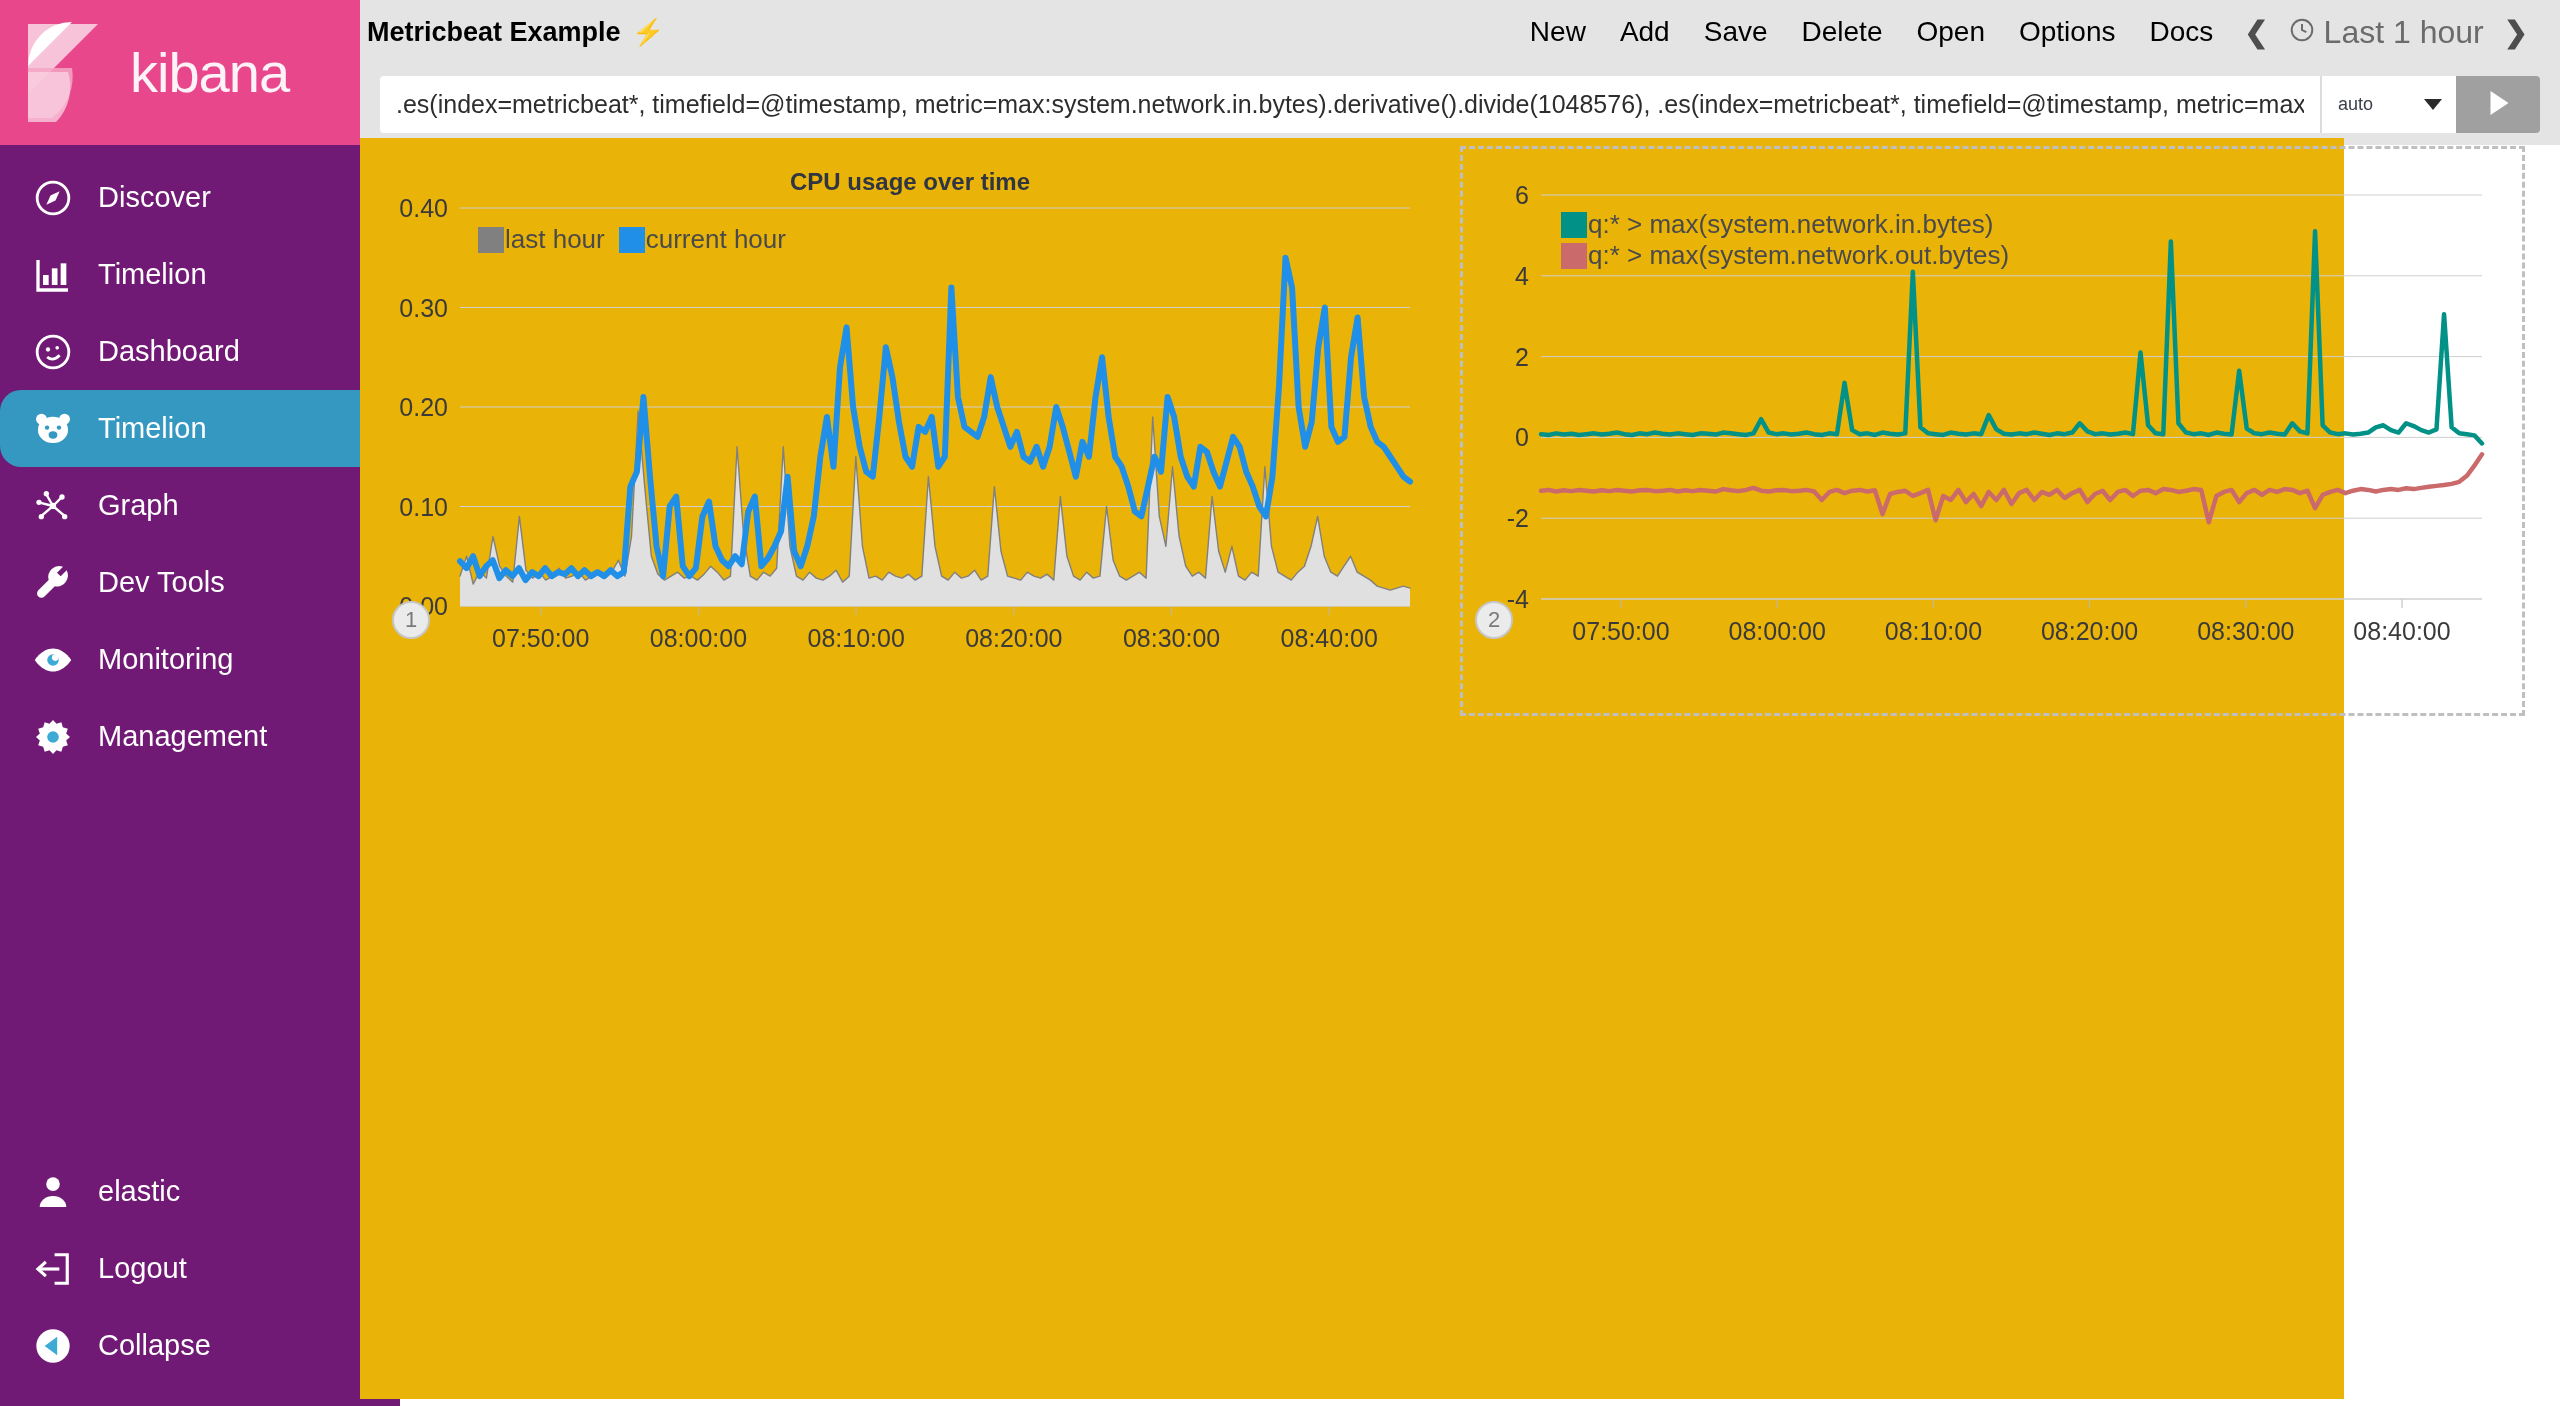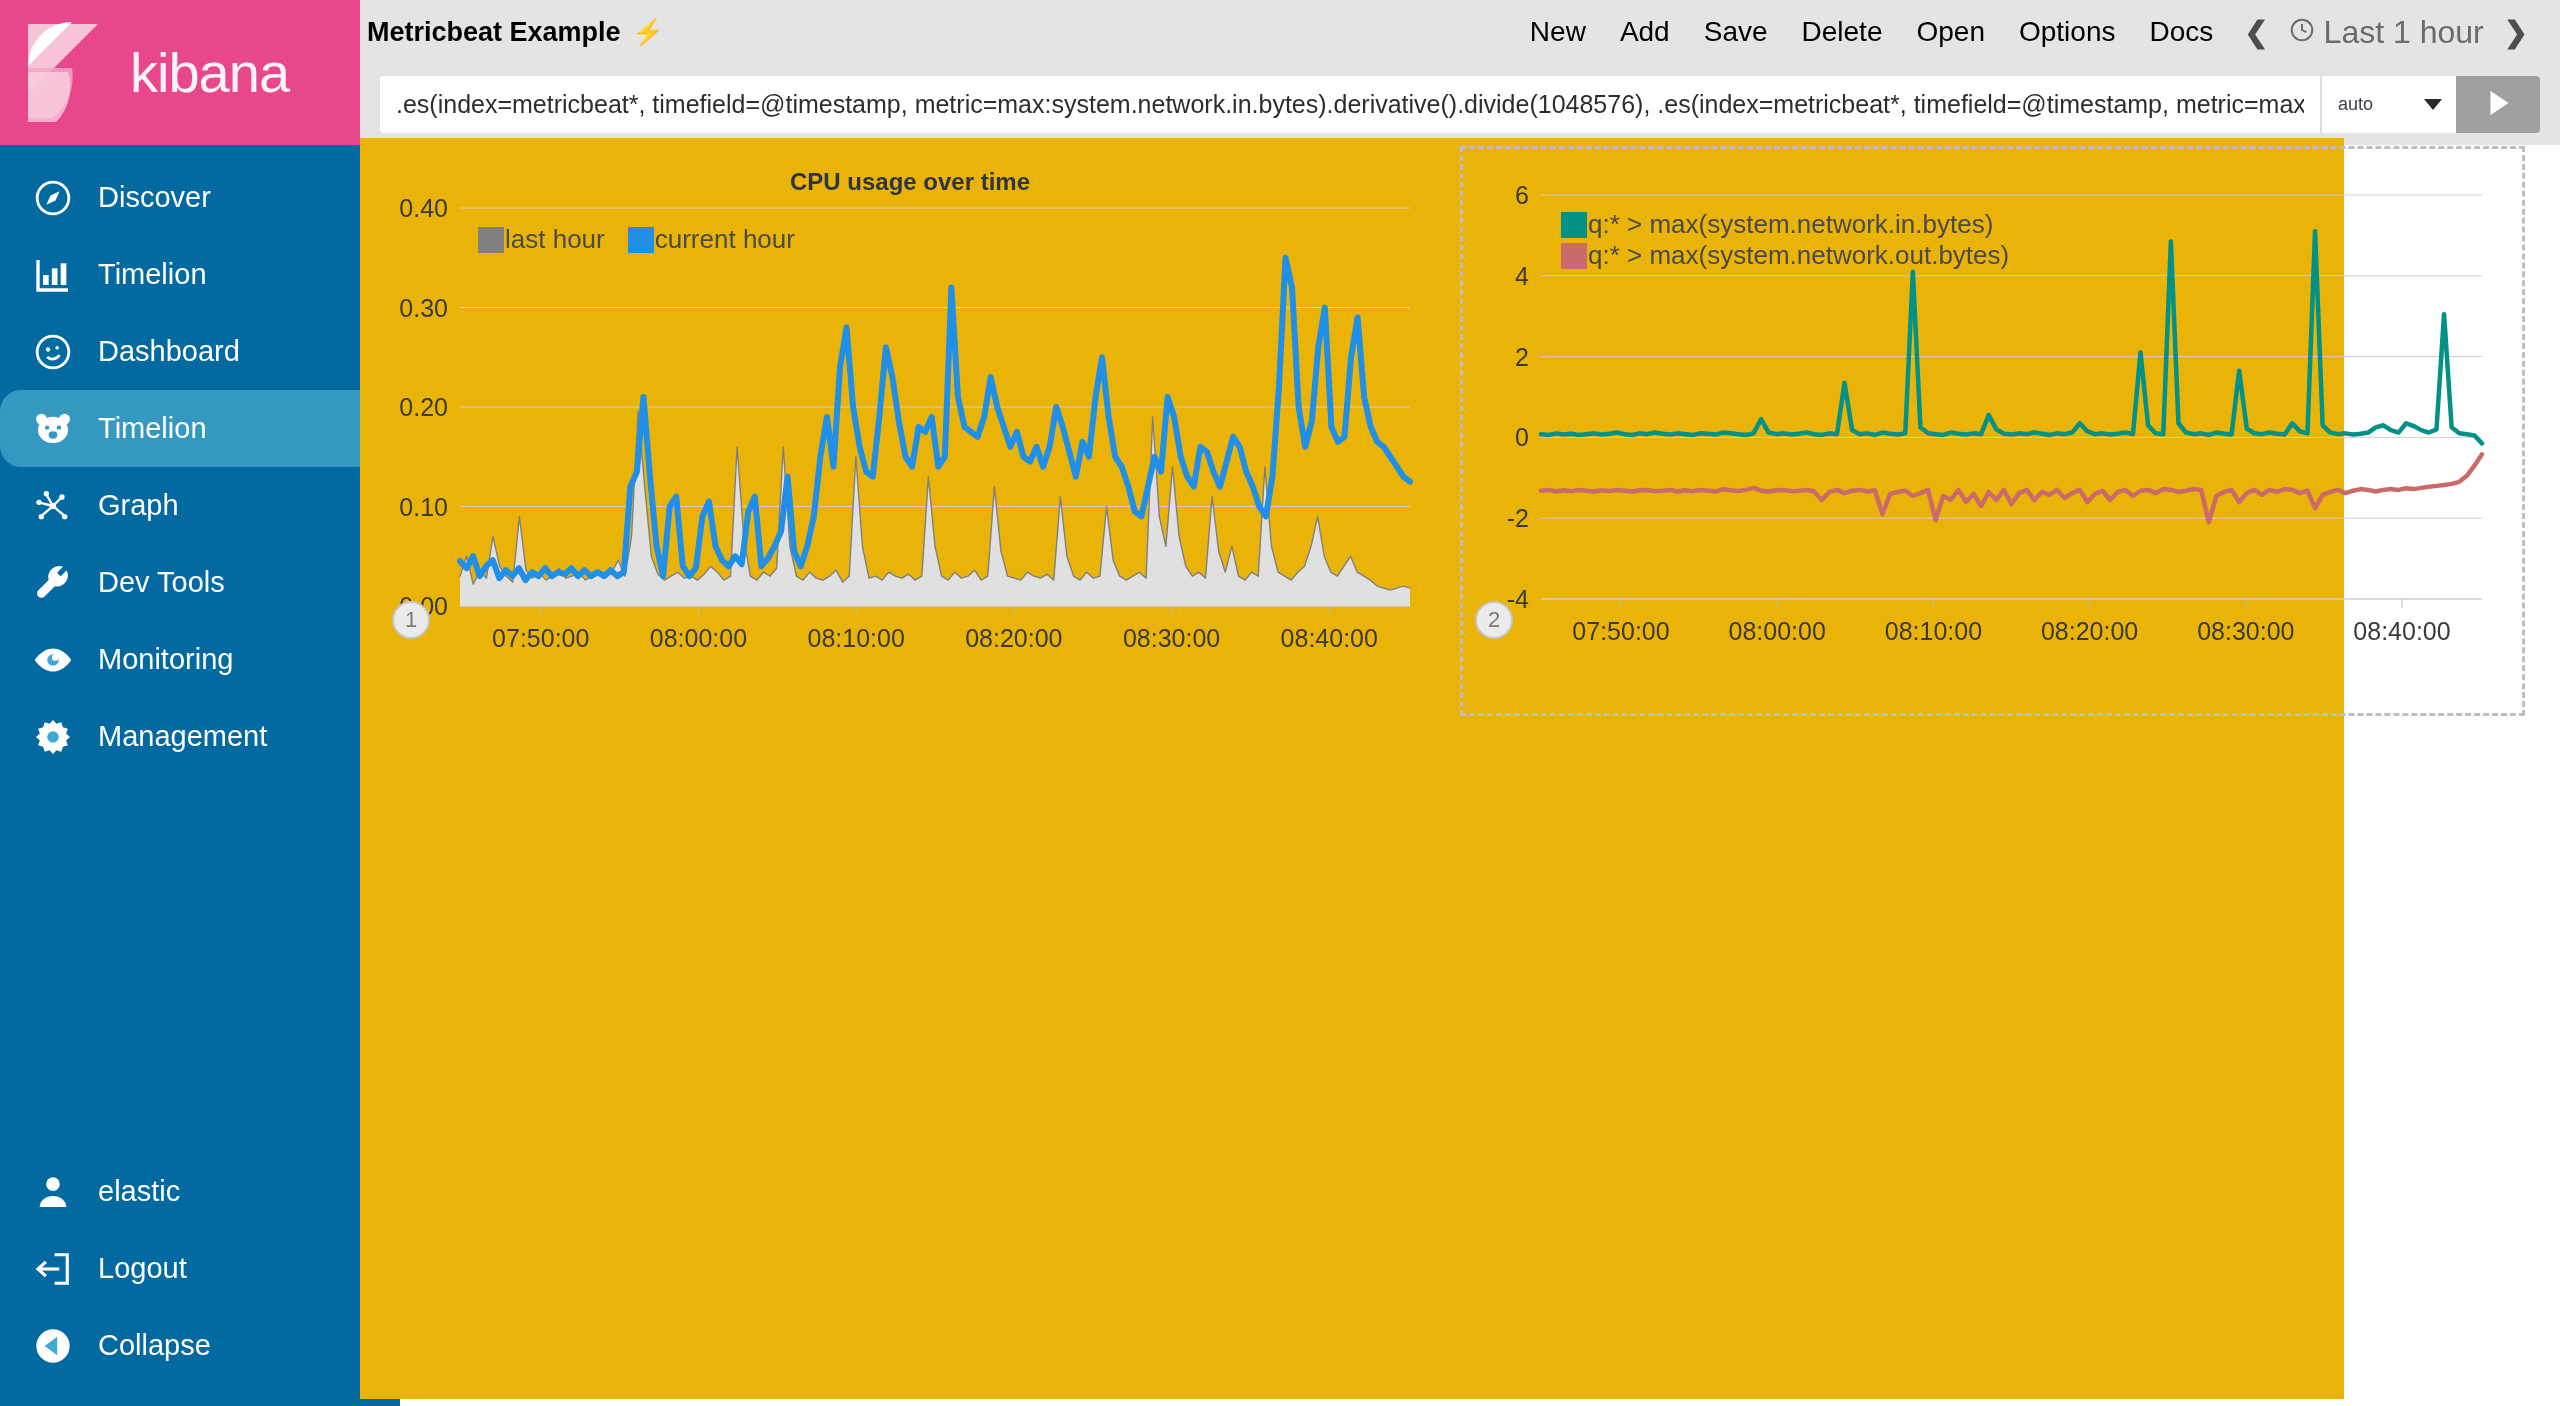--- a/index.html
+++ b/index.html
@@ -7,21 +7,21 @@
     width: 2560px; height: 1406px;
     font-family: "Liberation Sans", sans-serif;
     background: #ffffff;
     overflow: hidden;
   }
 
   
   #sidebar {
     position: absolute; left: 0; top: 0;
     width: 400px; height: 1406px;
-    background: #0369a1;
+    background: #701a75;
     display: flex; flex-direction: column;
   }
   #brand {
     height: 145px; background: #e8488b;
     display: flex; align-items: center;
     padding-left: 22px;
   }
   #brand .mark { width: 94px; height: 102px; flex: 0 0 94px; }
   #brand .wordmark {
     font-size: 56px; color: #fdf2f7; font-weight: 400;
@@ -359,21 +359,21 @@
         <div class="ytick" style="left: 0px; width: 68px; top: 360.5px;">0.10</div>
         <div class="ytick" style="left: 0px; width: 68px; top: 261px;">0.20</div>
         <div class="ytick" style="left: 0px; width: 68px; top: 161.5px;">0.30</div>
         <div class="ytick" style="left: 0px; width: 68px; top: 62px;">0.40</div>
         <div class="xtick" style="left: 160.75px; top: 478px;">07:50:00</div>
         <div class="xtick" style="left: 318.45px; top: 478px;">08:00:00</div>
         <div class="xtick" style="left: 476.15px; top: 478px;">08:10:00</div>
         <div class="xtick" style="left: 633.85px; top: 478px;">08:20:00</div>
         <div class="xtick" style="left: 791.55px; top: 478px;">08:30:00</div>
         <div class="xtick" style="left: 949.25px; top: 478px;">08:40:00</div>
-        <div class="legend" style="left: 98px; top: 78px; flex-direction: row; gap: 23px;">
+        <div class="legend" style="left: 98px; top: 78px; flex-direction: row; gap: 14px;">
           <div class="legend-entry">
             <span class="swatch" style="background: rgb(128, 128, 128);"></span>
             <span class="legend-txt">last hour</span>
           </div>
           <div class="legend-entry">
             <span class="swatch" style="background: rgb(31, 143, 232);"></span>
             <span class="legend-txt">current hour</span>
           </div>
         </div>
         <div class="panel-badge" style="left: 12px; top: 455px;">1</div>

